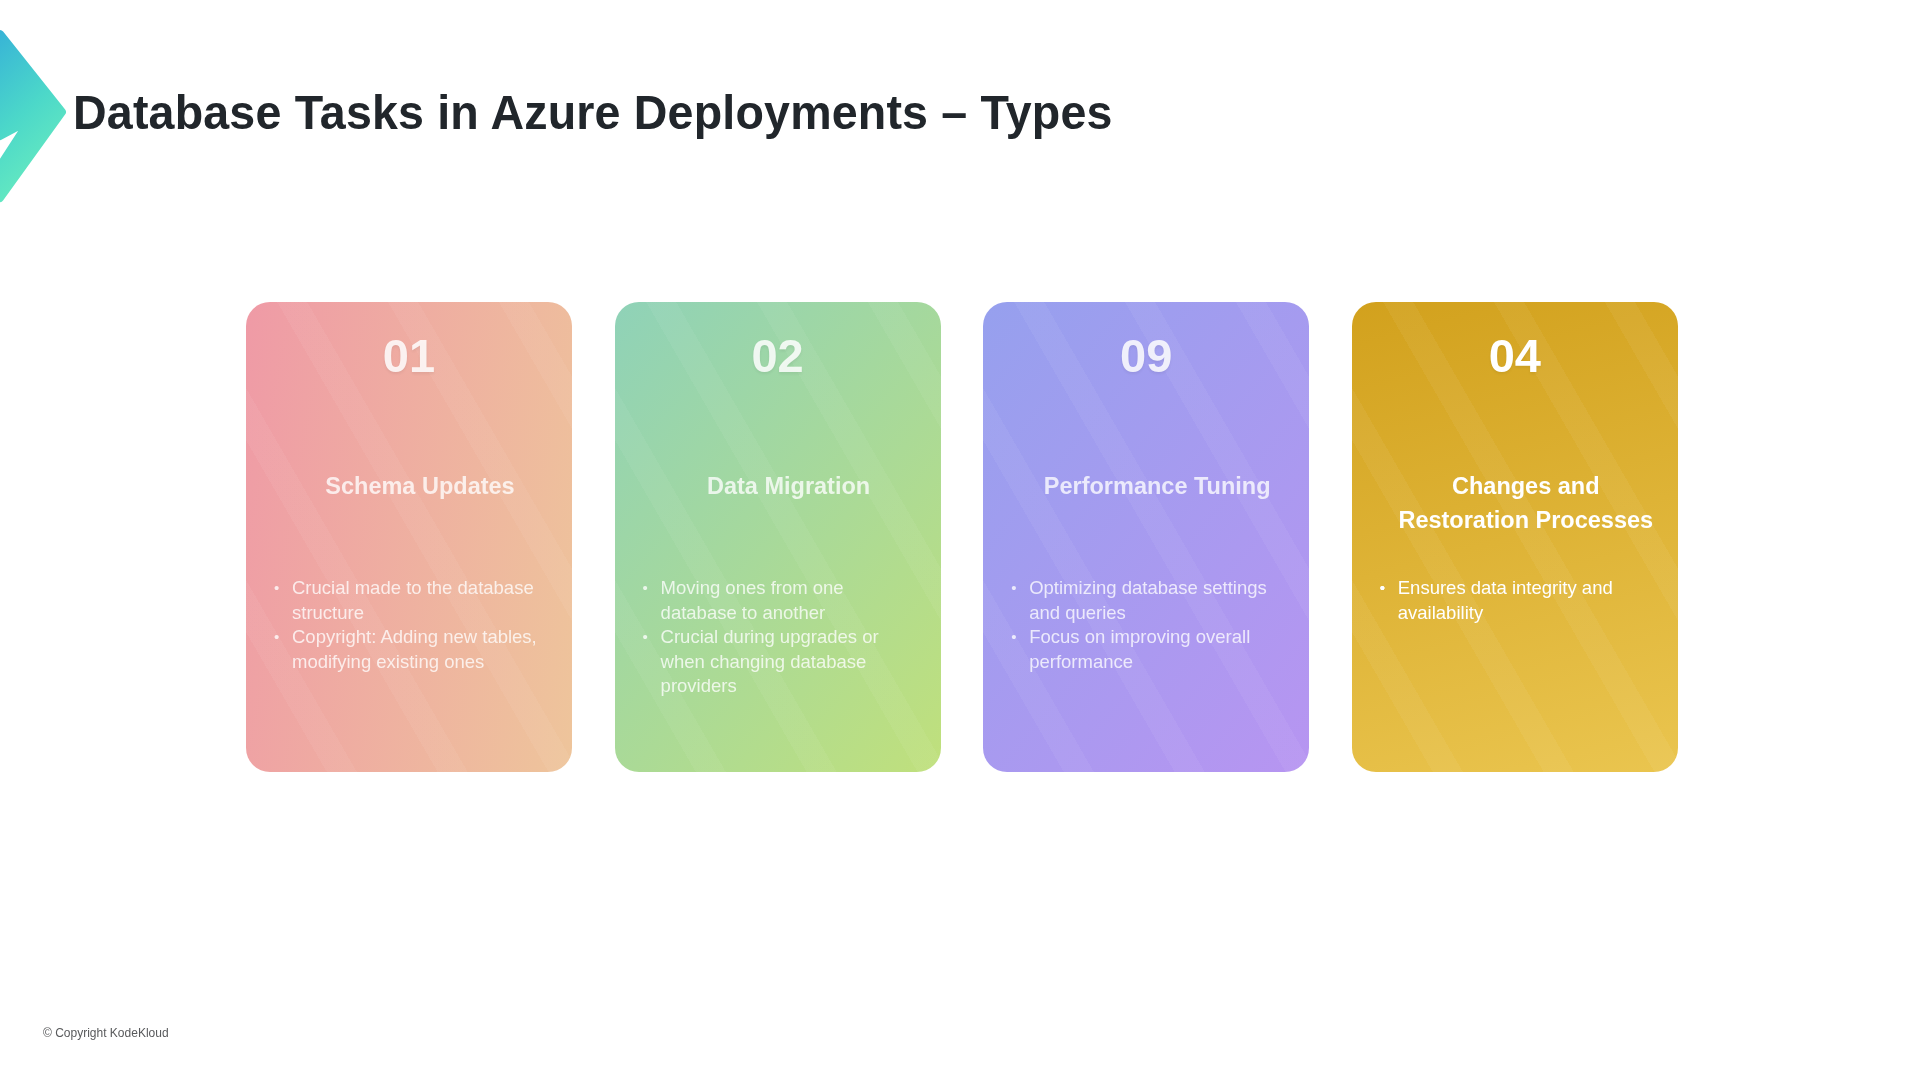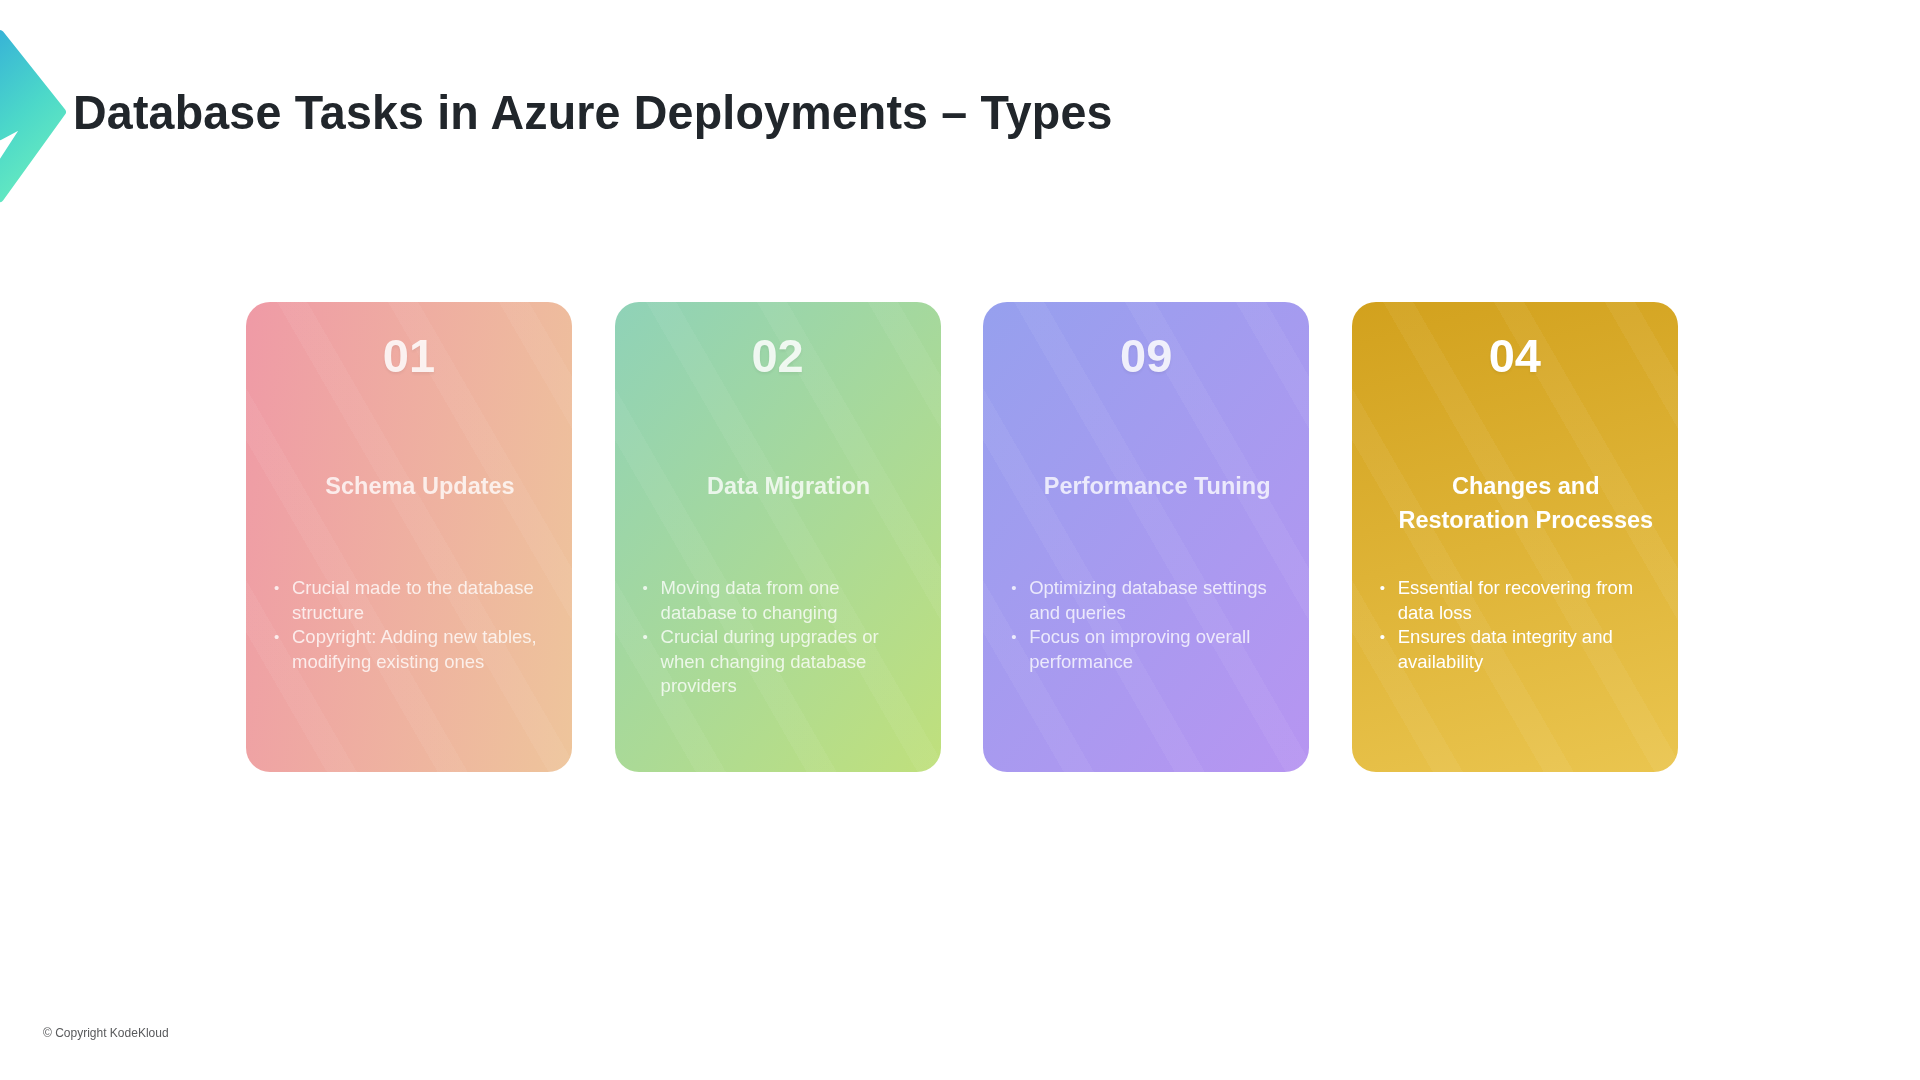--- a/index.html
+++ b/index.html
@@ -158,21 +158,21 @@
         <li><span class="marker">•</span><span>Copyright: Adding new tables, modifying existing ones</span></li>
       </ul>
     </div>
 
     <div class="card" style="--g1: #8fd2b8; --g2: #c0e07c; --ga: 130deg; --tc: rgba(255,255,255,0.78); --nc: rgba(255,255,255,0.85);">
       <div class="card-number">02</div>
       <div class="card-heading">
         <span>Data Migration</span>
       </div>
       <ul class="card-bullets">
-        <li><span class="marker">•</span><span>Moving data from one database to changing</span></li>
+        <li><span class="marker">•</span><span>Moving ones from one database to another</span></li>
         <li><span class="marker">•</span><span>Crucial during upgrades or when changing database providers</span></li>
       </ul>
     </div>
 
     <div class="card" style="--g1: #96a0ee; --g2: #b795f1; --ga: 130deg; --tc: rgba(255,255,255,0.78); --nc: rgba(255,255,255,0.85);">
       <div class="card-number">09</div>
       <div class="card-heading">
         <span>Performance Tuning</span>
       </div>
       <ul class="card-bullets">
@@ -181,21 +181,21 @@
       </ul>
     </div>
 
     <div class="card" style="--g1: #d2a11d; --g2: #eac54f; --ga: 165deg; --tc: #ffffff; --nc: #ffffff;">
       <div class="card-number">04</div>
       <div class="card-heading">
         <span>Changes and</span>
         <span>Restoration Processes</span>
       </div>
       <ul class="card-bullets">
-        <li><span class="marker">•</span><span>Essential for recovering from data loss</span></li>
+        <li><span class="marker">•</span></li>
         <li><span class="marker">•</span><span>Ensures data integrity and availability</span></li>
       </ul>
     </div>
 
   </div>
 
   <div class="footer">© Copyright KodeKloud</div>
 
 </div>
 

